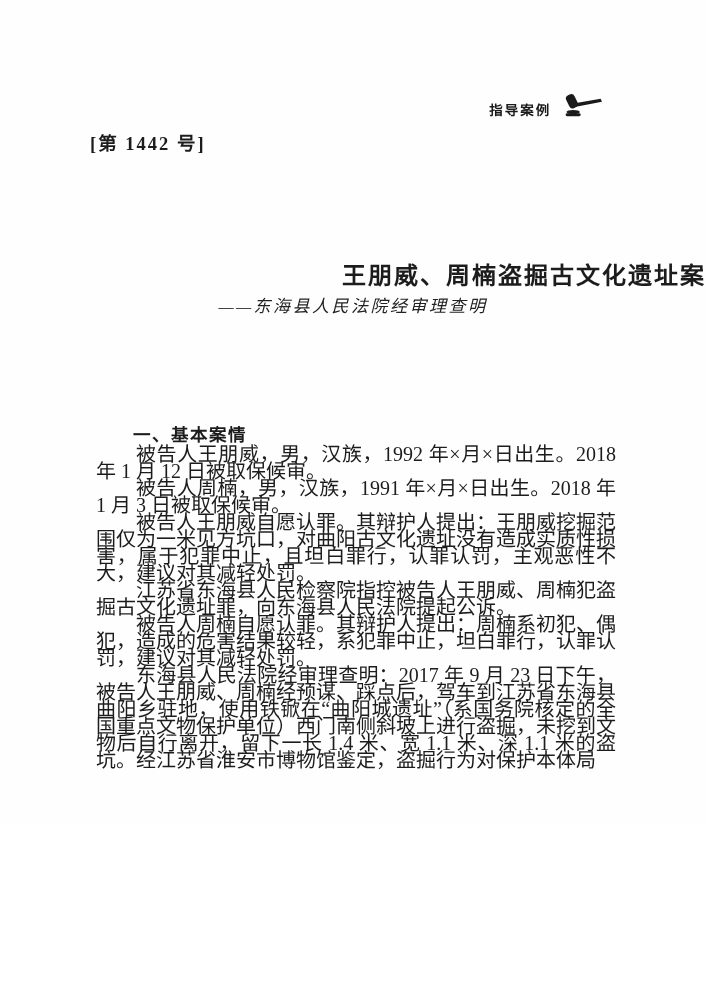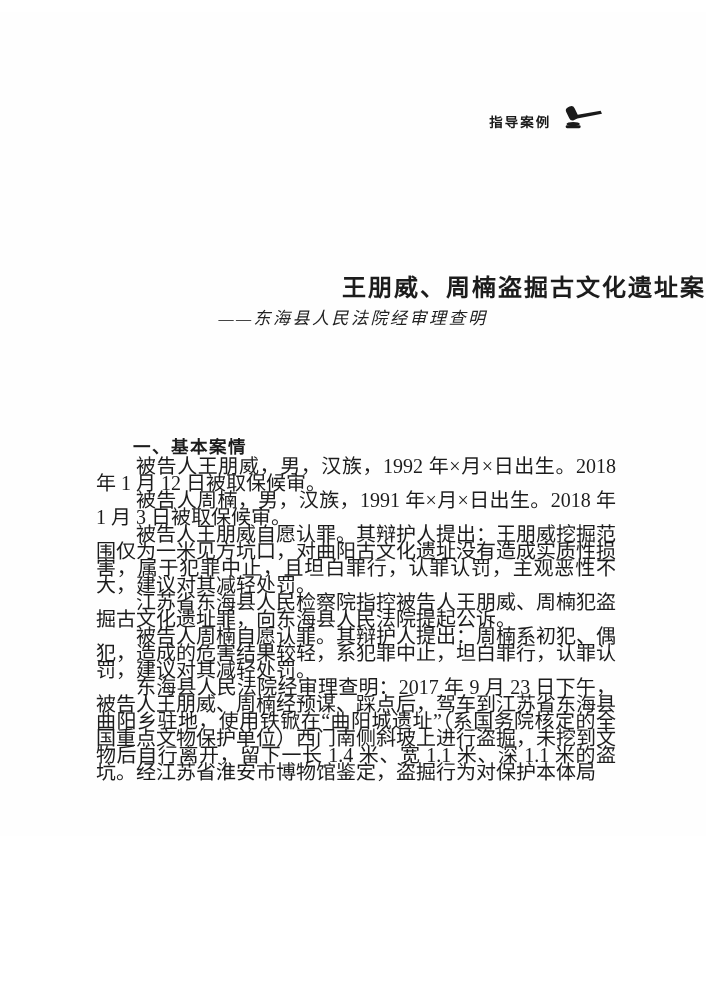--- a/index.html
+++ b/index.html
@@ -4,21 +4,21 @@
 <style>
   html, body {
     margin: 0;
     padding: 0;
     background: #ffffff;
   }
   .page {
     position: relative;
     width: 706px;
     height: 824px;
-    margin: 12px auto;
+    margin: 0 auto;
     background: #fefefe;
     color: #1c1c1c;
     font-family: "Liberation Serif", "DejaVu Serif", serif;
     overflow: hidden;
   }
   
   .running-header {
     position: absolute;
     top: 94px;
     left: 0;
@@ -122,20 +122,21 @@
 
           <rect x="4" y="2" width="11" height="17" rx="4.5" transform="rotate(-26 9.5 10.5)"></rect>
 
           <ellipse cx="11" cy="23.5" rx="8" ry="2.6"></ellipse>
           <rect x="2" y="25" width="18" height="3.4" rx="1.7"></rect>
         </g>
       </svg>
     </span>
   </div>
 
+  <div class="case-number">[第 1442 号]</div>
 
   <h1 class="case-title">王朋威、周楠盗掘古文化遗址案</h1>
 
   <div class="case-subtitle">——东海县人民法院经审理查明</div>
 
   <h2 class="section-heading">一、基本案情</h2>
 
   <div class="body-text">
     <p>被告人王朋威，男，汉族，1992 年×月×日出生。2018 年 1 月 12 日被取保候审。</p>
     <p>被告人周楠，男，汉族，1991 年×月×日出生。2018 年 1 月 3 日被取保候审。</p>

